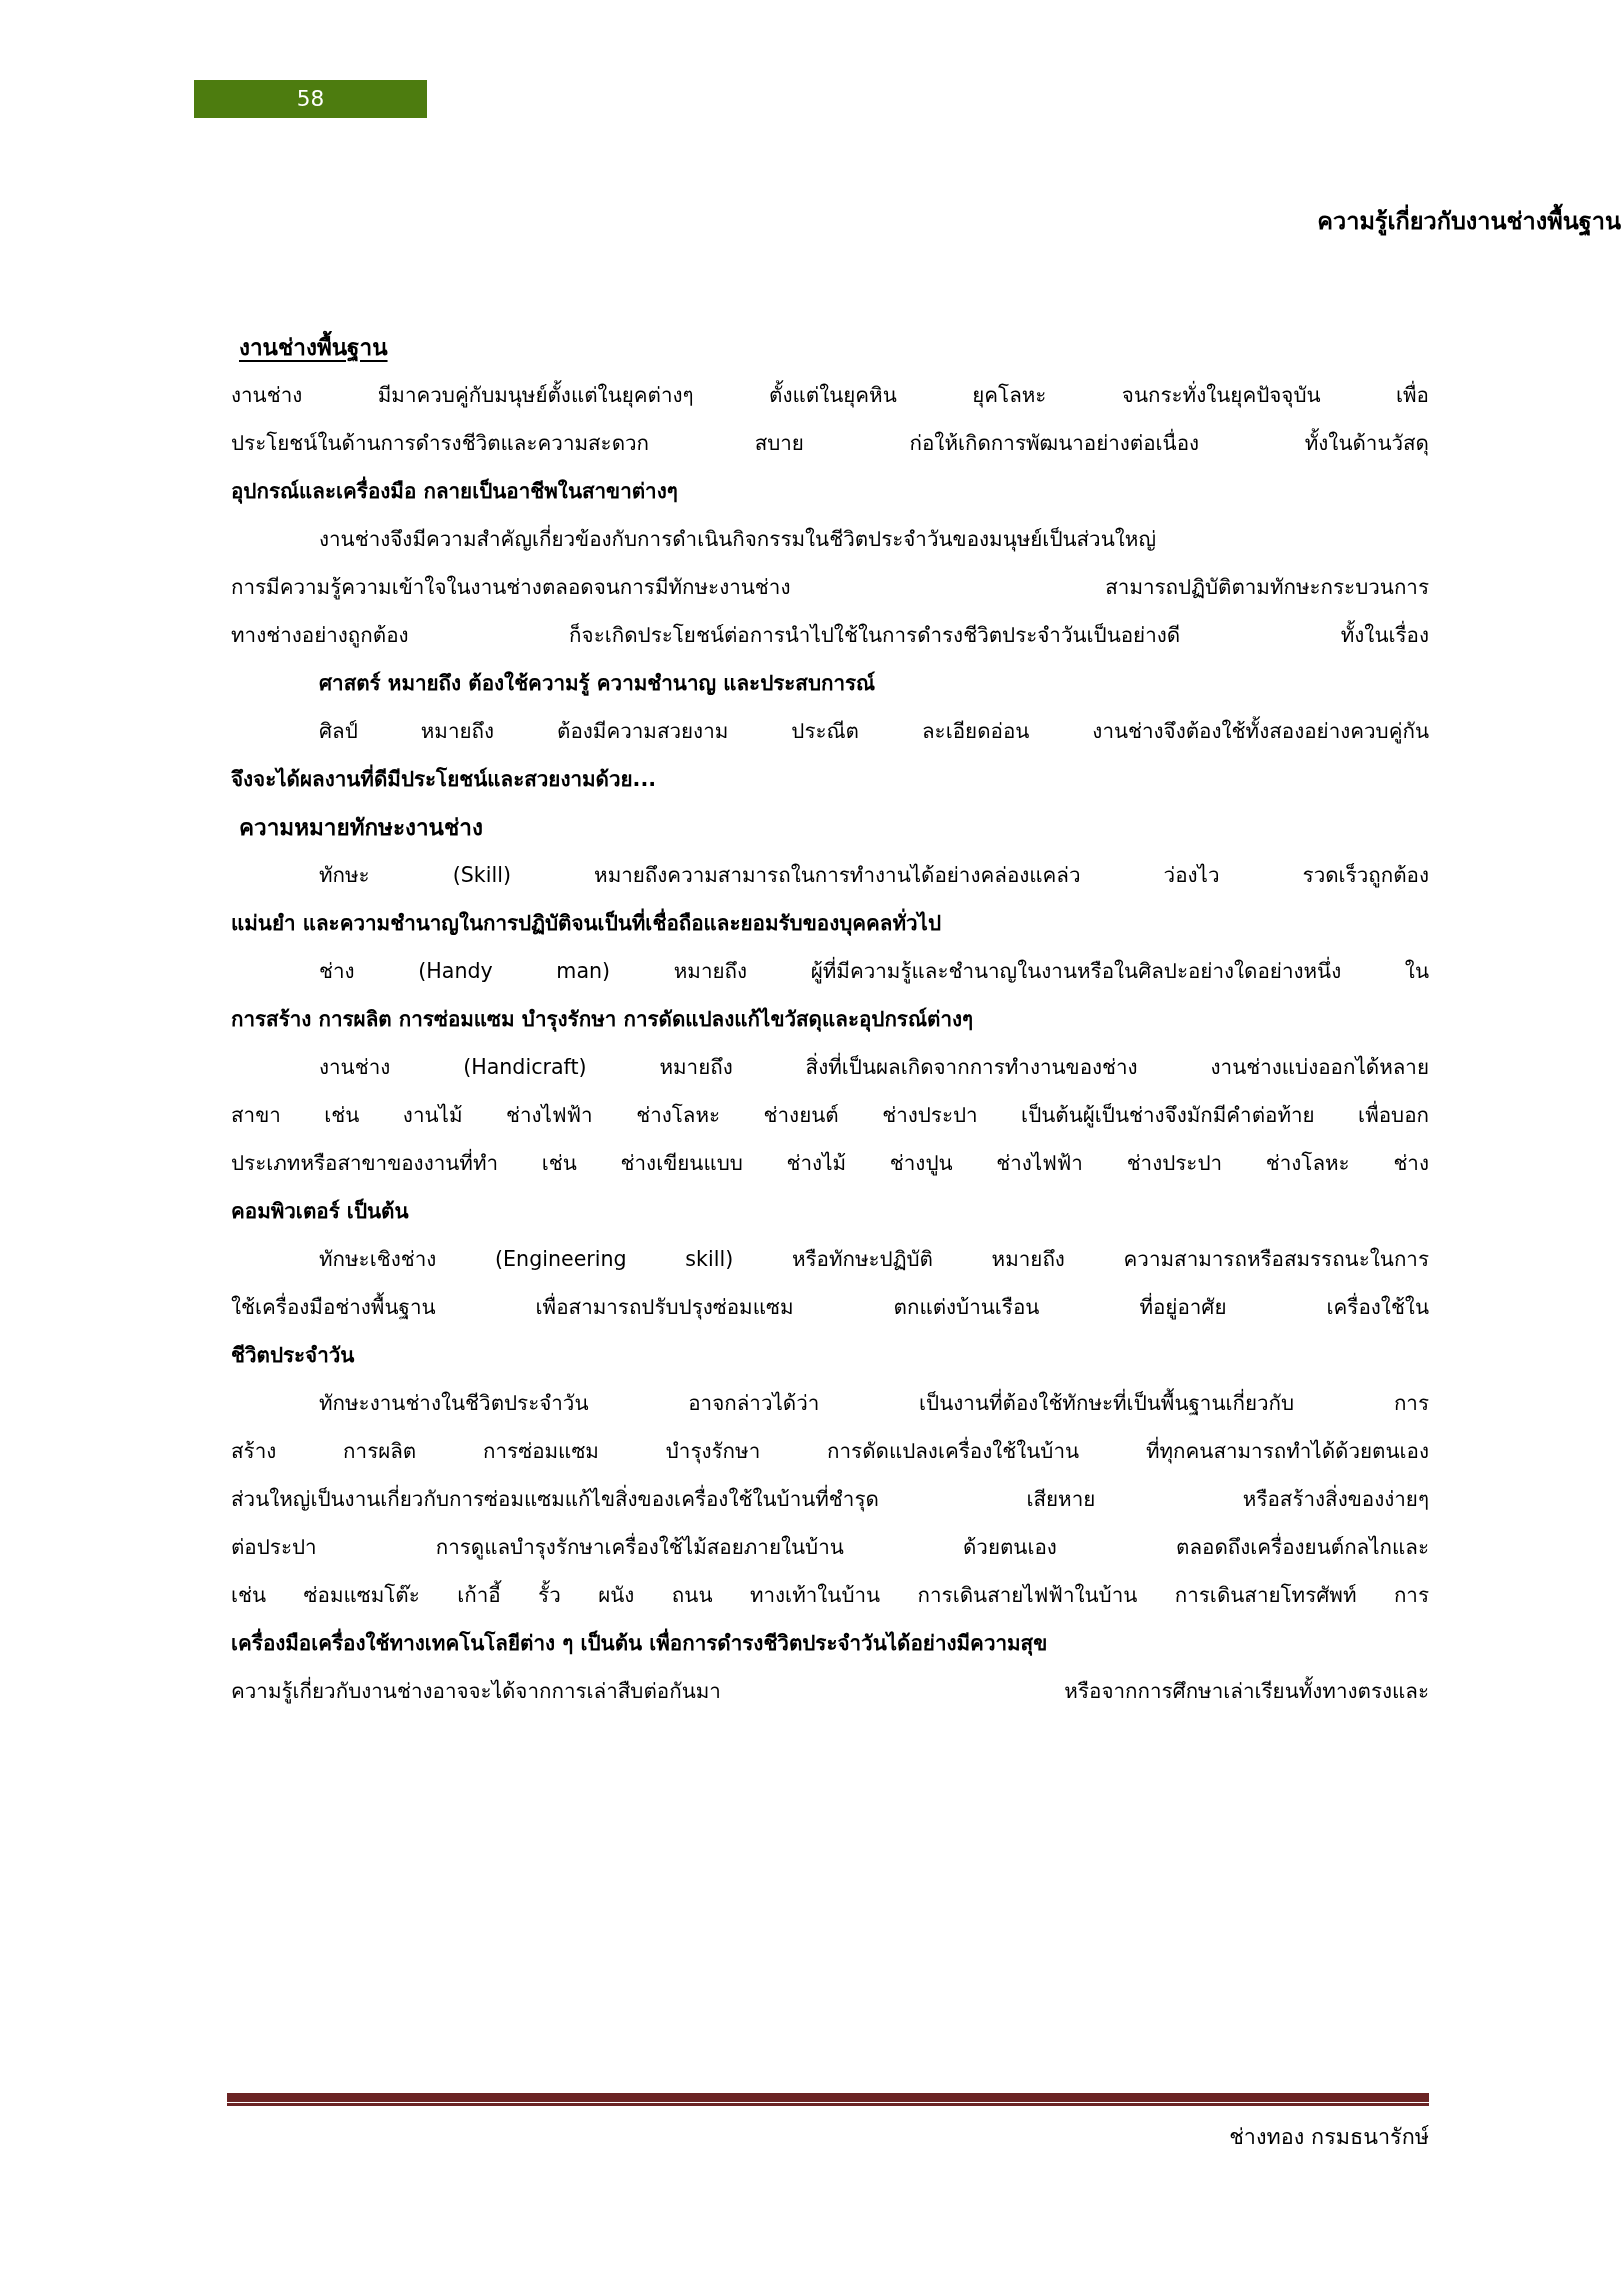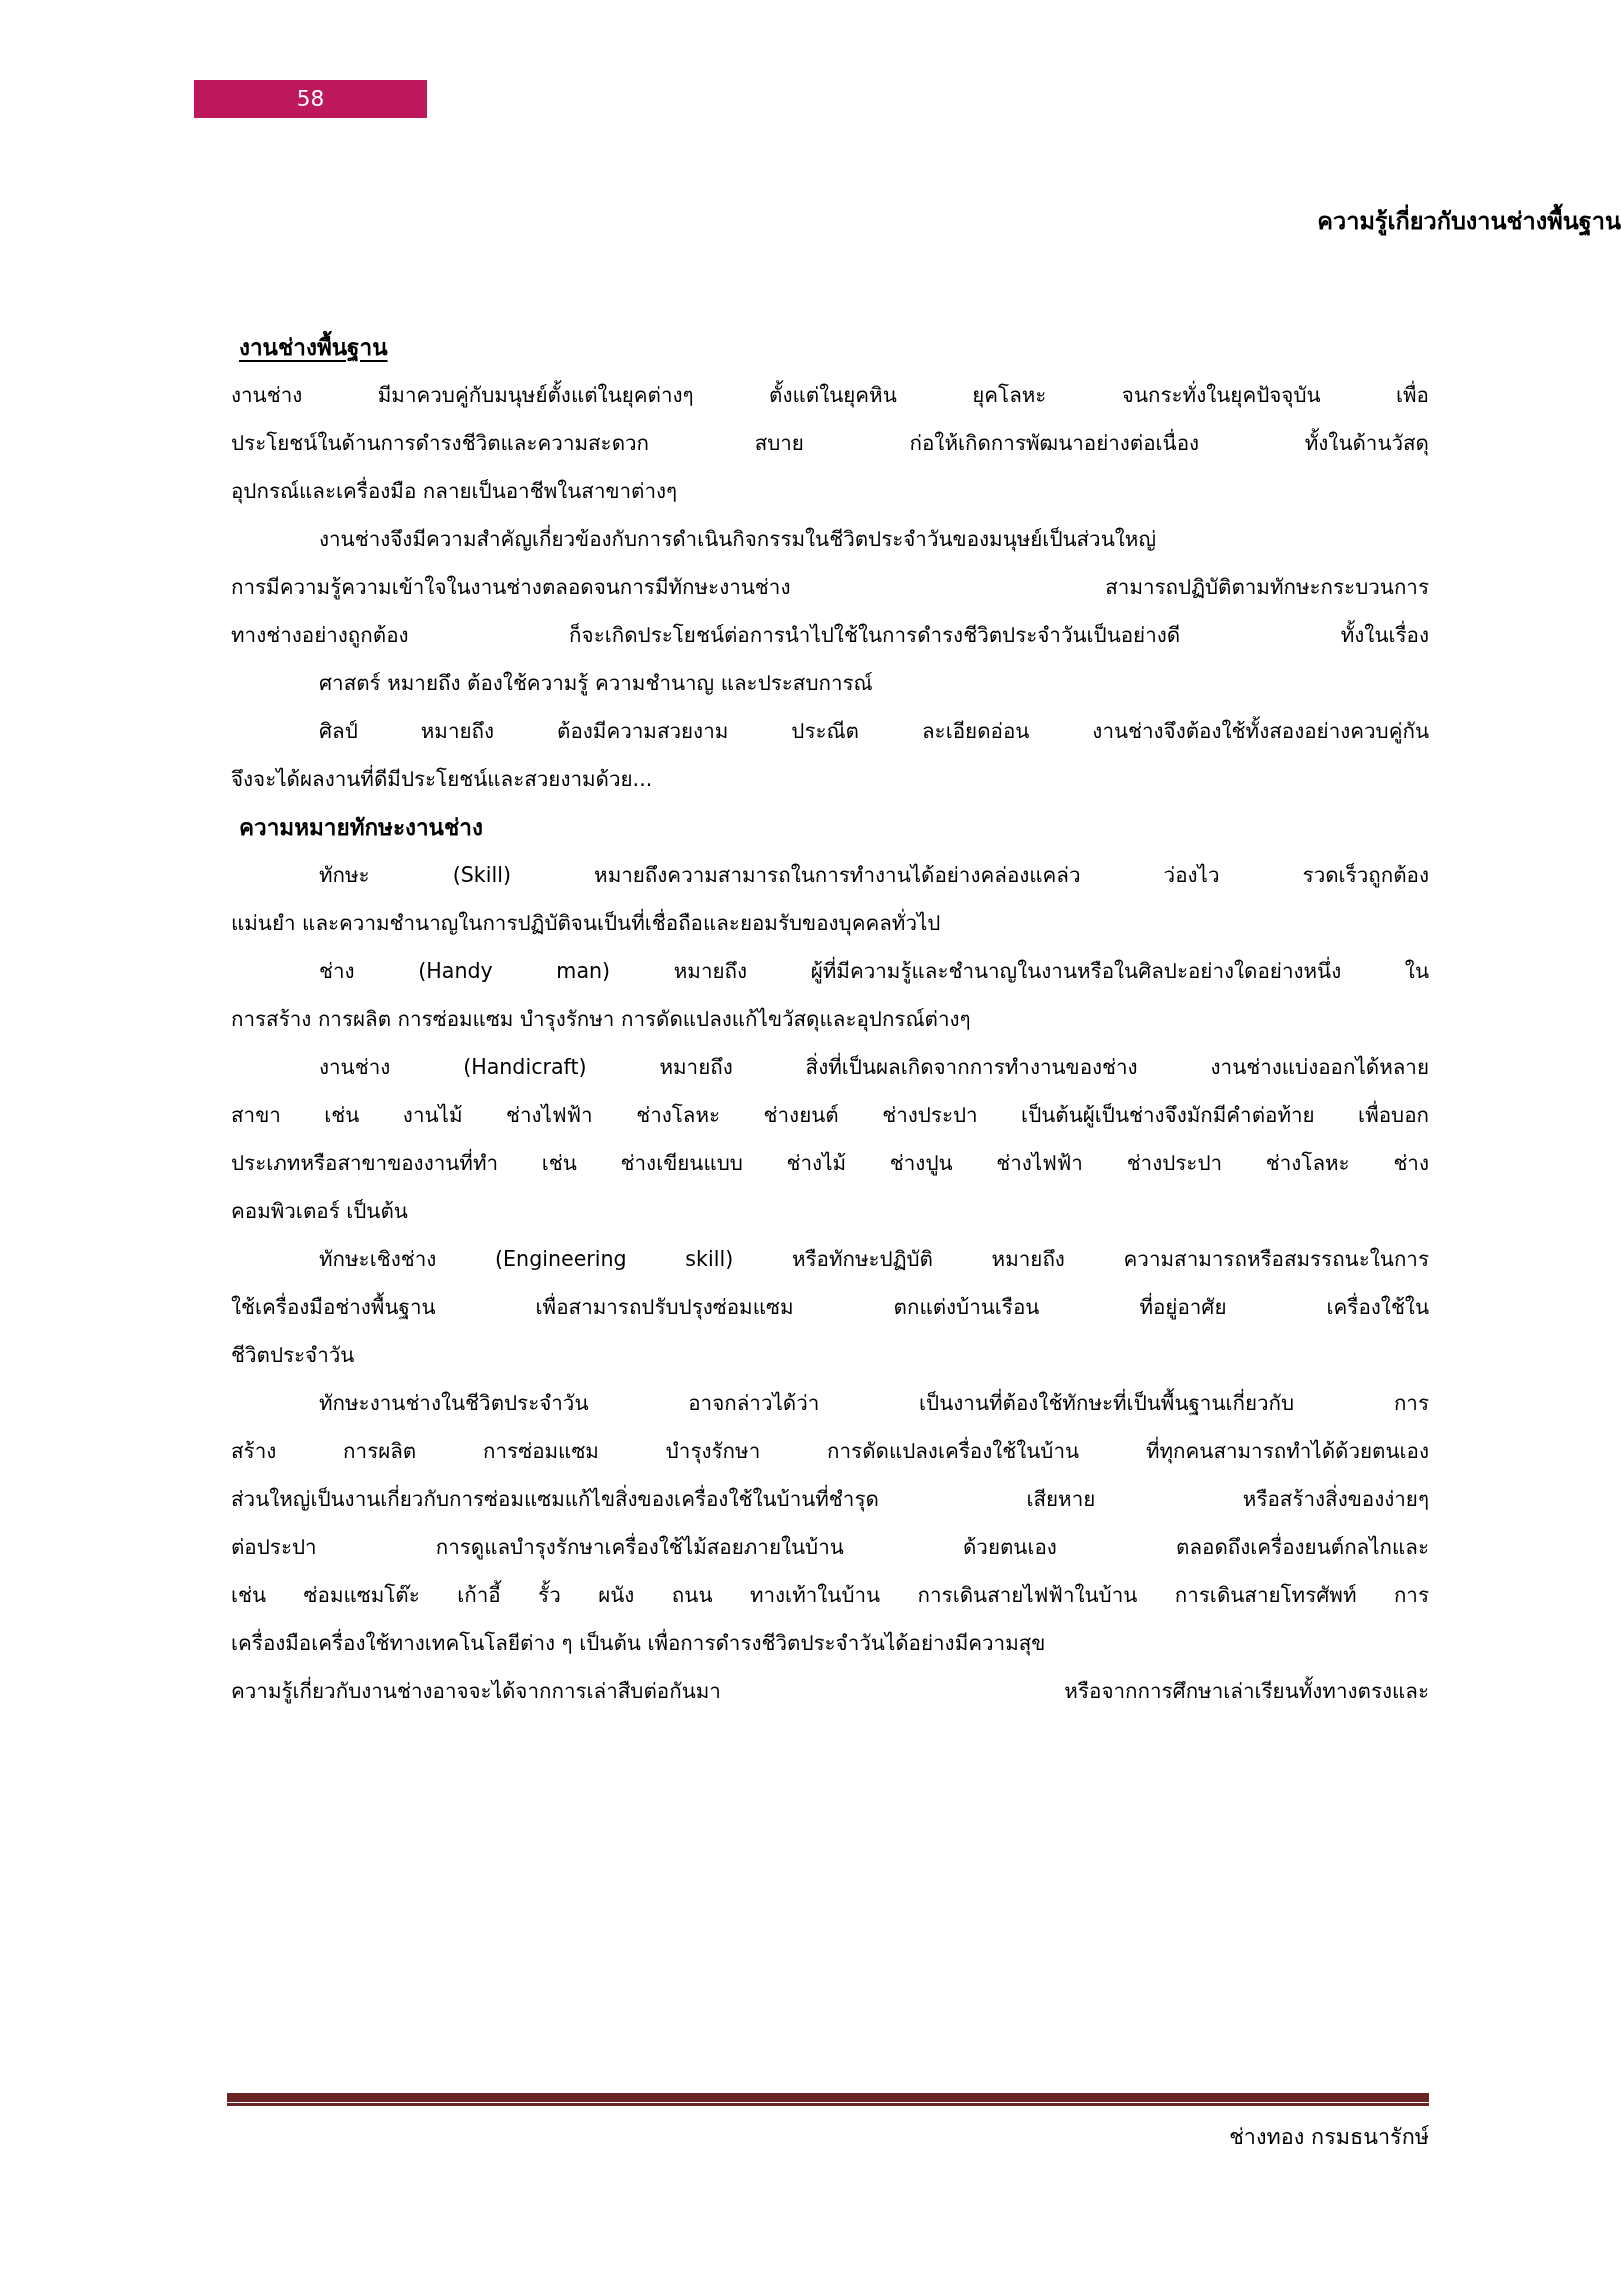--- a/index.html
+++ b/index.html
@@ -1,27 +1,27 @@
 <!DOCTYPE html>
 <html><head>
 <meta charset="utf-8">
 <style>
   html, body { margin: 0; padding: 0; background: #ffffff; }
   body { width: 1621px; height: 2293px; position: relative; overflow: hidden;
          font-family: "DejaVu Sans", "Liberation Sans", sans-serif; color: #000; }
   .page-num-box { position: absolute; left: 194px; top: 80px; width: 233px; height: 38px;
-                  background: #be185d; color: #fff; font-size: 21.6px; line-height: 38px; text-align: center; }
+                  background: #4d7c0f; color: #fff; font-size: 21.6px; line-height: 38px; text-align: center; }
   .doc-title { position: absolute; left: 0; width: 1621px; top: 202px; text-align: right;
                font-size: 23.5px; font-weight: bold; }
   .body-area { position: absolute; left: 231px; top: 323px; width: 1198px; }
   .sec-head { font-size: 22.5px; font-weight: bold; line-height: 48px; height: 48px; white-space: nowrap; margin-left: 8px; }
   .sec-head.ul span { text-decoration: underline; text-decoration-thickness: 2px; text-underline-offset: 4.9px; }
   .line { font-size: 20.6px; line-height: 48px; height: 48px; white-space: nowrap; overflow: hidden;
           text-align: justify; text-align-last: justify; }
-  .line.last { text-align-last: left; }
+  .line.last { text-align-last: left; font-weight: bold; }
   .line.indent { padding-left: 88px; }
   .footer-rule-thick { position: absolute; left: 227px; top: 2093px; width: 1202px; height: 8.8px; background: #6b2424; }
   .footer-rule-thin { position: absolute; left: 227px; top: 2103px; width: 1202px; height: 2.9px; background: #6b2424; }
   .footer-text { position: absolute; right: 192px; top: 2119px; font-size: 21.6px;
                  font-family: "DejaVu Serif", "Liberation Serif", serif; margin-left: 16px; }
 </style>
 </head>
 <body>
 
 <div class="page-num-box">

